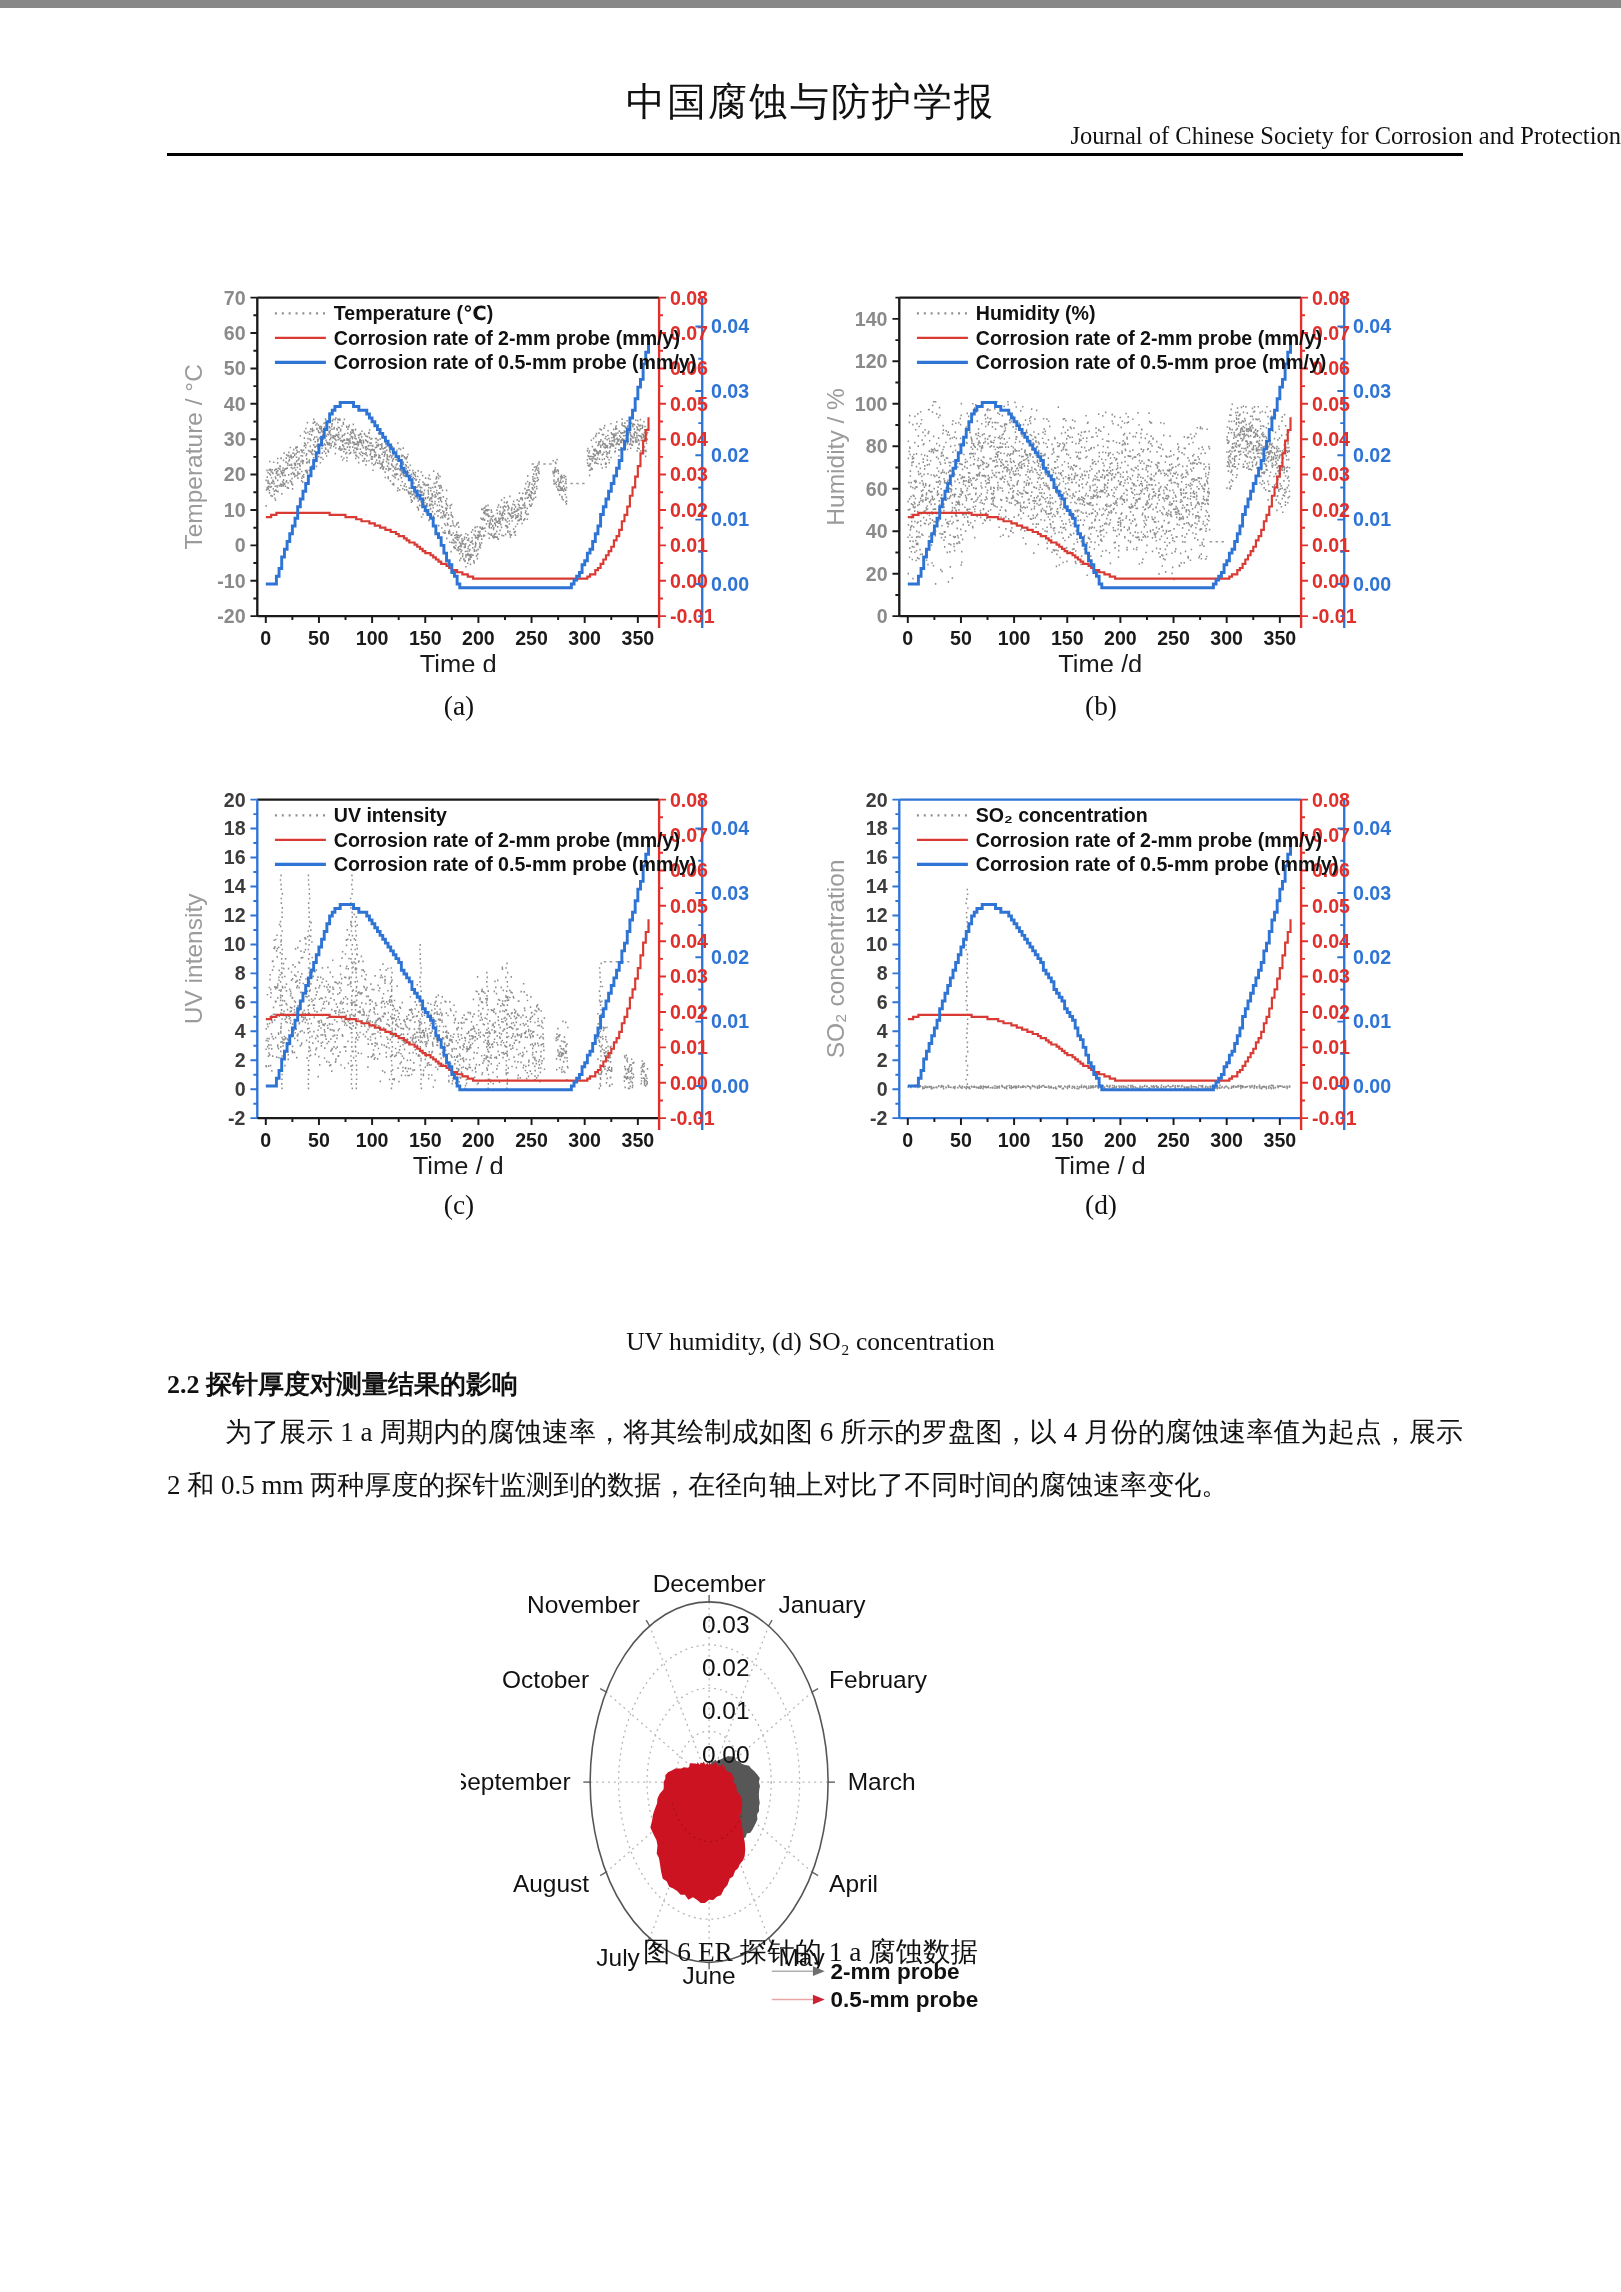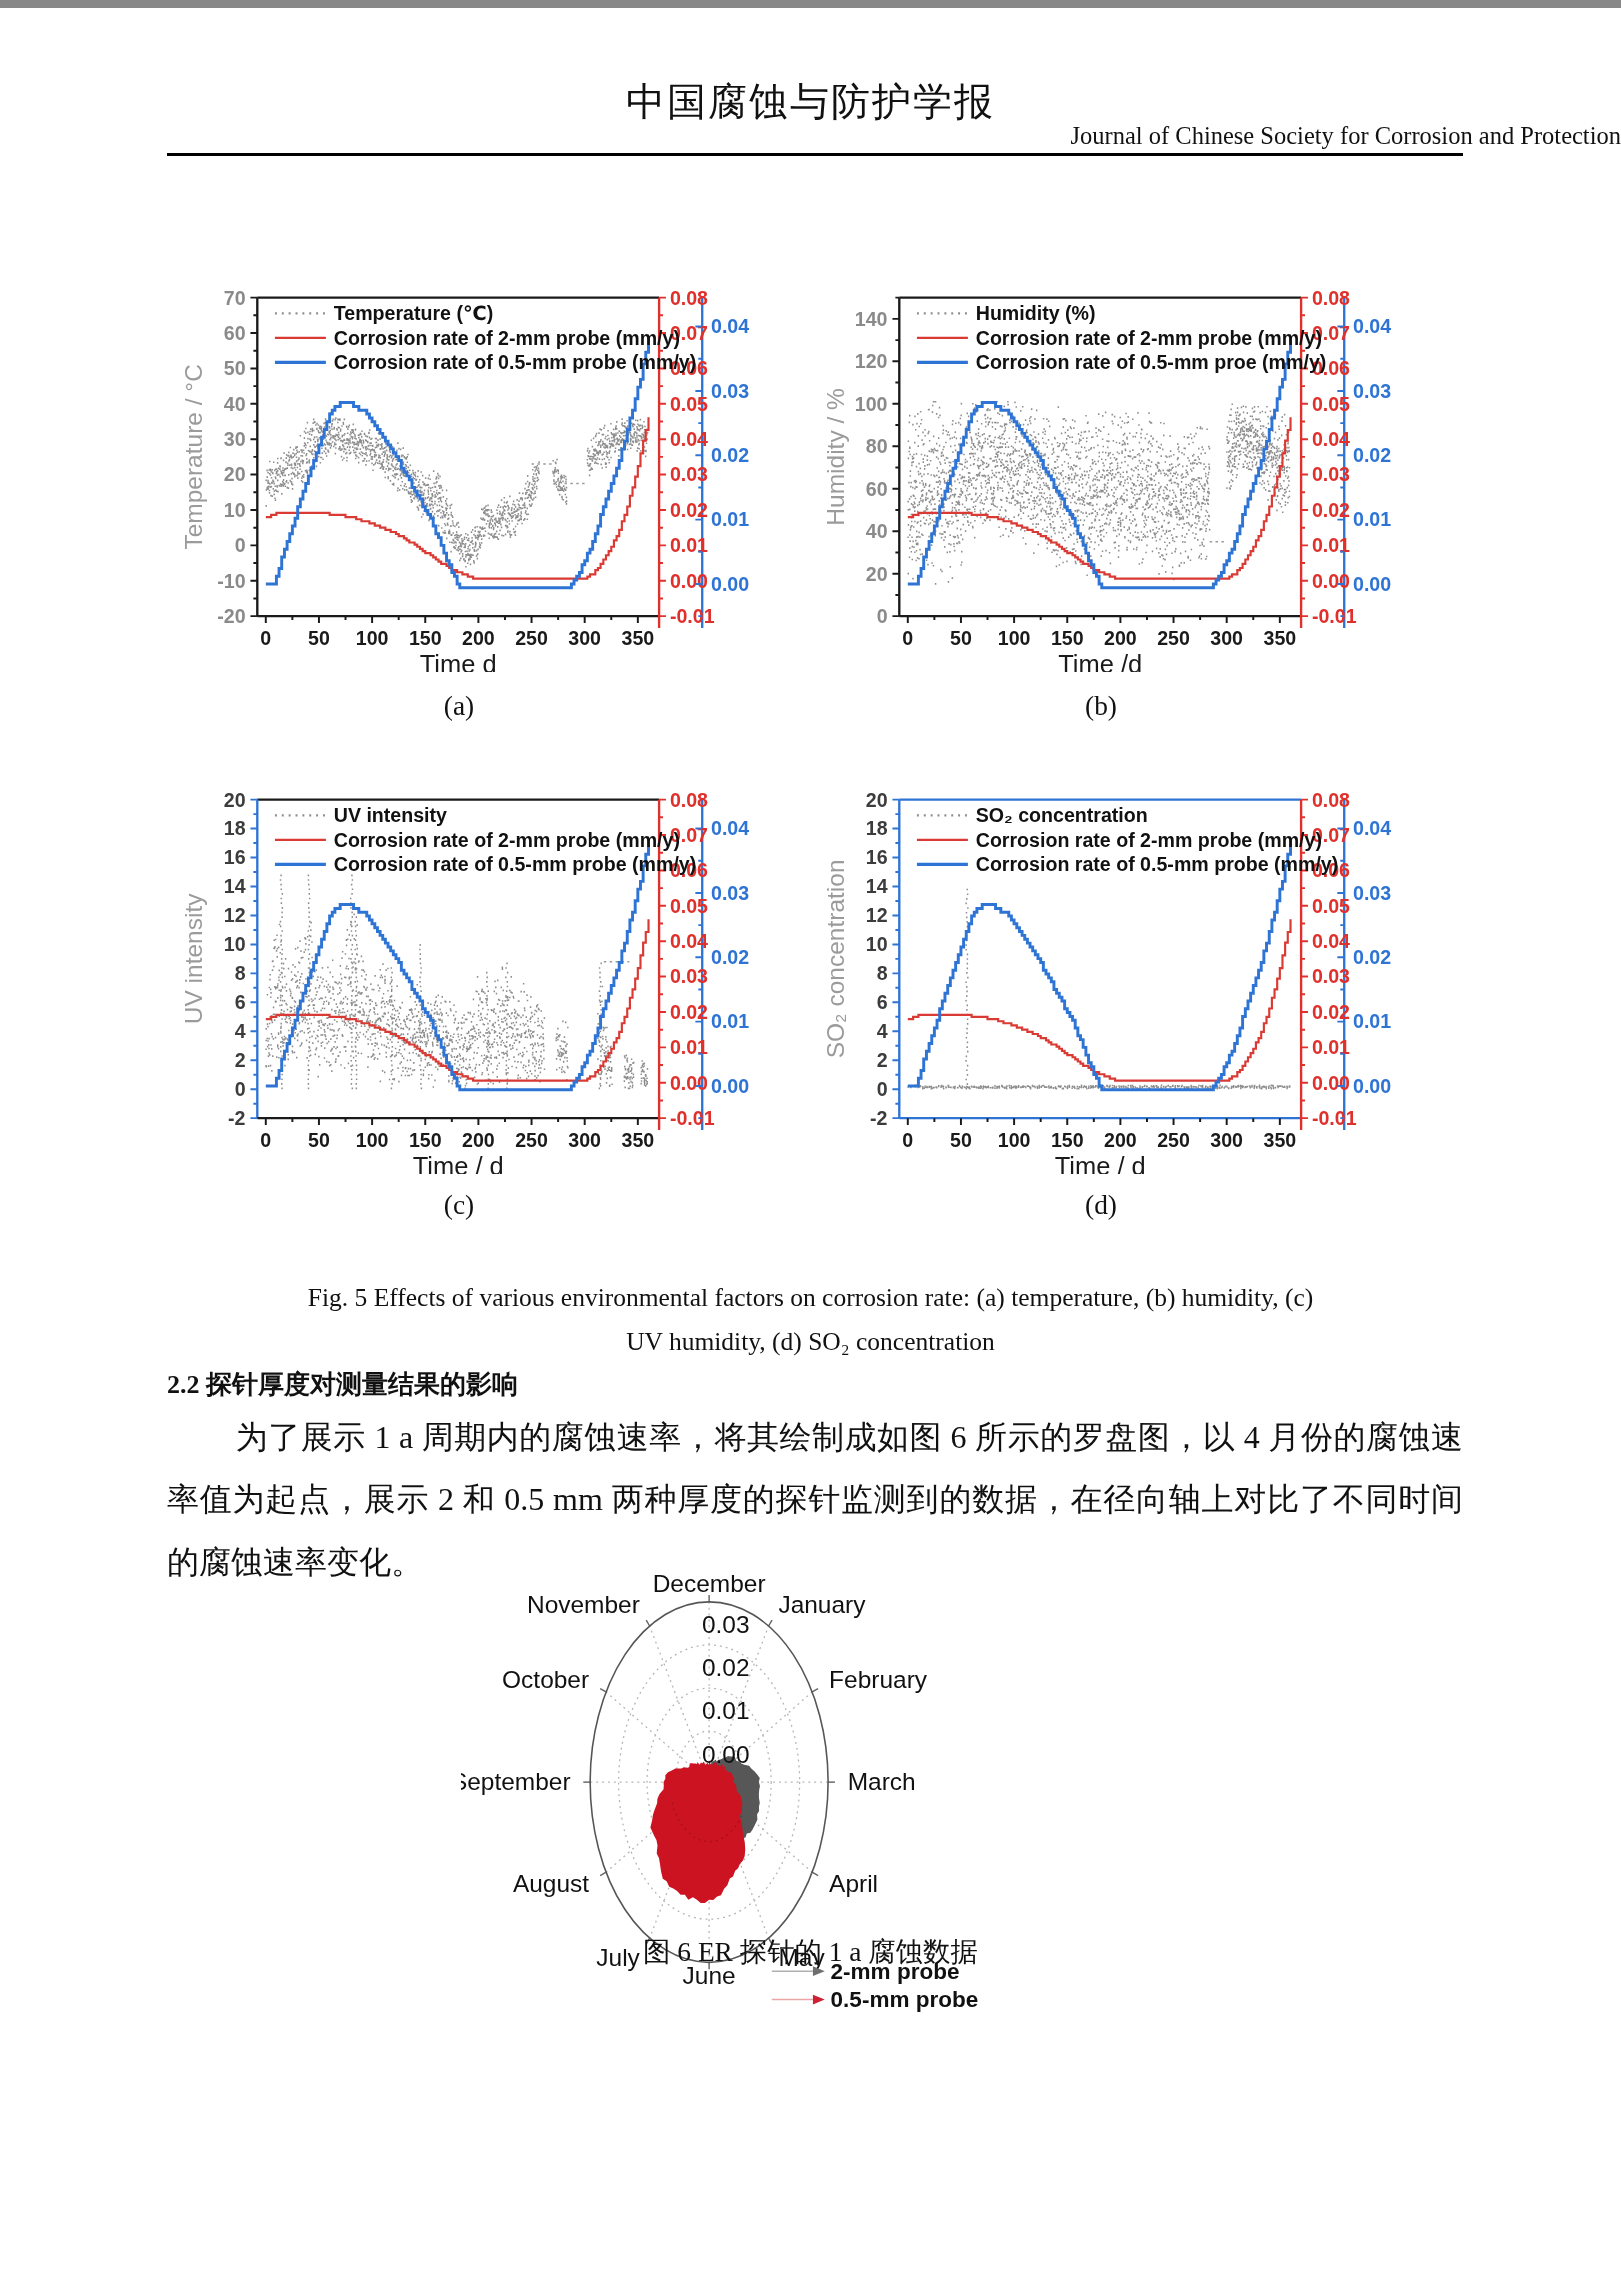--- a/index.html
+++ b/index.html
@@ -7,21 +7,21 @@
         font-family:"Liberation Serif","DejaVu Serif",serif;color:#111;overflow:hidden;}
   .hdr-zh{position:absolute;top:67px;left:0;width:100%;text-align:center;font-size:39px;letter-spacing:2px;}
   .hdr-en{position:absolute;top:114px;left:0;width:100%;text-align:right;font-size:24.5px;}
   .hdr-rule{position:absolute;top:145px;left:167px;width:1296px;height:2.9px;background:#000;}
   svg.chart{position:absolute;}
   .panel-label{position:absolute;width:216px;text-align:center;font-size:27.4px;}
   .cap{position:absolute;left:0;width:100%;text-align:center;}
   .cap-zh{font-size:27.4px;}
   .cap-en{font-size:25.5px;}
   .sec-heading{position:absolute;left:167px;font-size:26px;font-weight:600;}
-  .body-par{position:absolute;left:167px;width:1296px;font-size:32px;line-height:1.95;
+  .body-par{position:absolute;left:167px;width:1296px;font-size:27px;line-height:1.95;
             text-align:justify;text-indent:2.15em;}
 </style>
 </head>
 <body>
 
 <div class="page">
   <div class="hdr-zh">中国腐蚀与防护学报</div>
   <div class="hdr-en">Journal of Chinese Society for Corrosion and Protection</div>
   <div class="hdr-rule"></div>
 
@@ -251,21 +251,20 @@
       <path d="M103 34L155 34" stroke="#8d8d8d" stroke-width="2.4" stroke-dasharray="2 5" fill="none"></path>
       <path d="M103 59L155 59" stroke="#d93a33" stroke-width="2.2" fill="none"></path>
       <path d="M103 84L155 84" stroke="#2e74d5" stroke-width="3.2" fill="none"></path>
       <text x="163" y="41" font-size="20" fill="#111" text-anchor="start" font-weight="600" font-family="&quot;Liberation Sans&quot;,&quot;DejaVu Sans&quot;,sans-serif">SO₂ concentration</text>
       <text x="163" y="66" font-size="20" fill="#111" text-anchor="start" font-weight="600" font-family="&quot;Liberation Sans&quot;,&quot;DejaVu Sans&quot;,sans-serif">Corrosion rate of 2-mm probe (mm/y)</text>
       <text x="163" y="91" font-size="20" fill="#111" text-anchor="start" font-weight="600" font-family="&quot;Liberation Sans&quot;,&quot;DejaVu Sans&quot;,sans-serif">Corrosion rate of 0.5-mm probe (mm/y)</text>
     </svg>
   <div class="panel-label" style="left:351px;top:1182px">(c)</div>
   <div class="panel-label" style="left:993px;top:1182px">(d)</div>
 
-  <div class="cap cap-en" style="top:1275px">Fig. 5 Effects of various environmental factors on corrosion rate: (a) temperature, (b) humidity, (c)</div>
   <div class="cap cap-en" style="top:1319px">UV humidity, (d) SO₂ concentration</div>
 
   <div class="sec-heading" style="top:1359px">2.2 探针厚度对测量结果的影响</div>
   <div class="body-par" style="top:1398px">为了展示 1 a 周期内的腐蚀速率，将其绘制成如图 6 所示的罗盘图，以 4 月份的腐蚀速率值为起点，展示 2 和 0.5 mm 两种厚度的探针监测到的数据，在径向轴上对比了不同时间的腐蚀速率变化。</div>
 
   <svg id="cpolar" class="chart" style="left:461px;top:1539px" width="700" height="480" viewBox="0 0 714 490">
       <ellipse cx="253" cy="240" rx="5.28" ry="8" stroke="#b5b5b5" stroke-width="1.3" stroke-dasharray="2 4" fill="none"></ellipse>
       <ellipse cx="253" cy="240" rx="34.32" ry="52" stroke="#b5b5b5" stroke-width="1.3" stroke-dasharray="2 4" fill="none"></ellipse>
       <ellipse cx="253" cy="240" rx="63.36" ry="96" stroke="#b5b5b5" stroke-width="1.3" stroke-dasharray="2 4" fill="none"></ellipse>
       <ellipse cx="253" cy="240" rx="92.4" ry="140" stroke="#b5b5b5" stroke-width="1.3" stroke-dasharray="2 4" fill="none"></ellipse>

